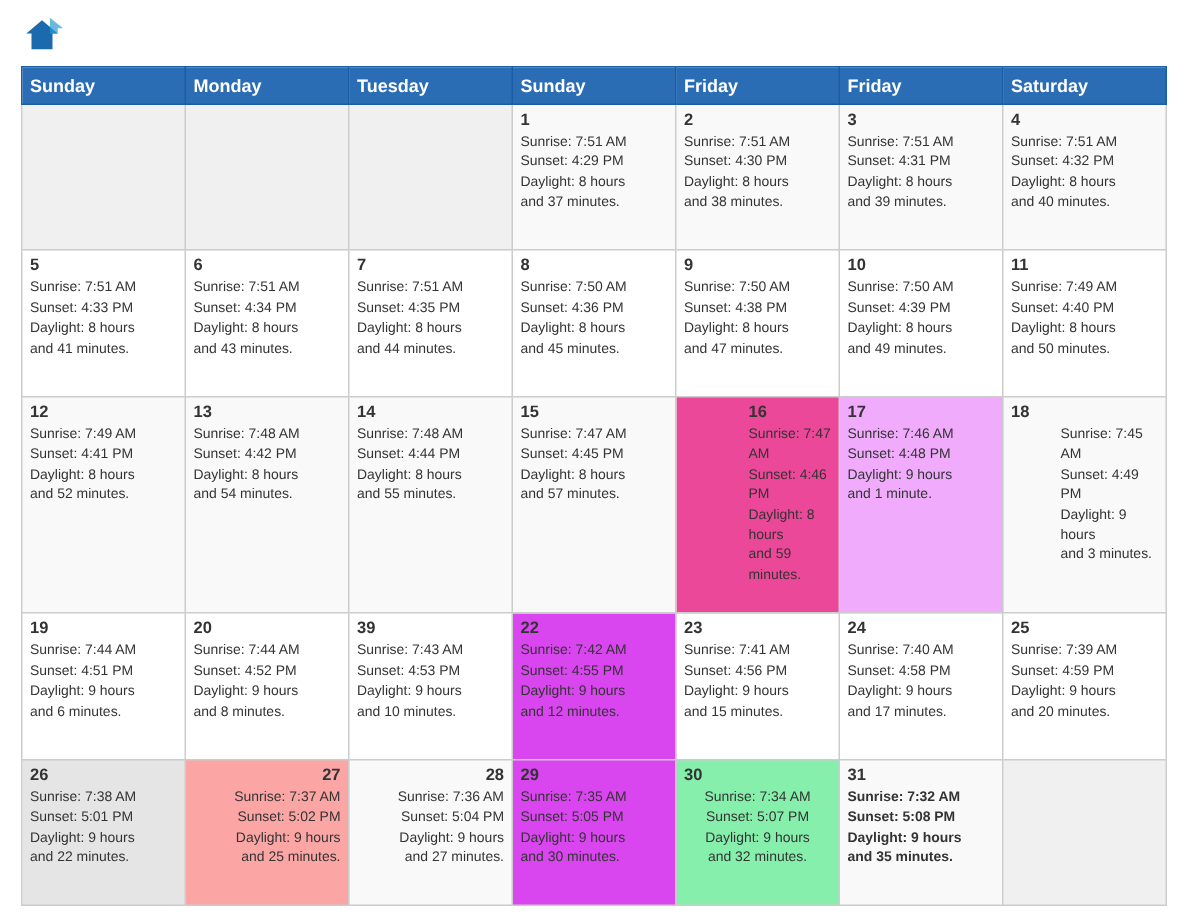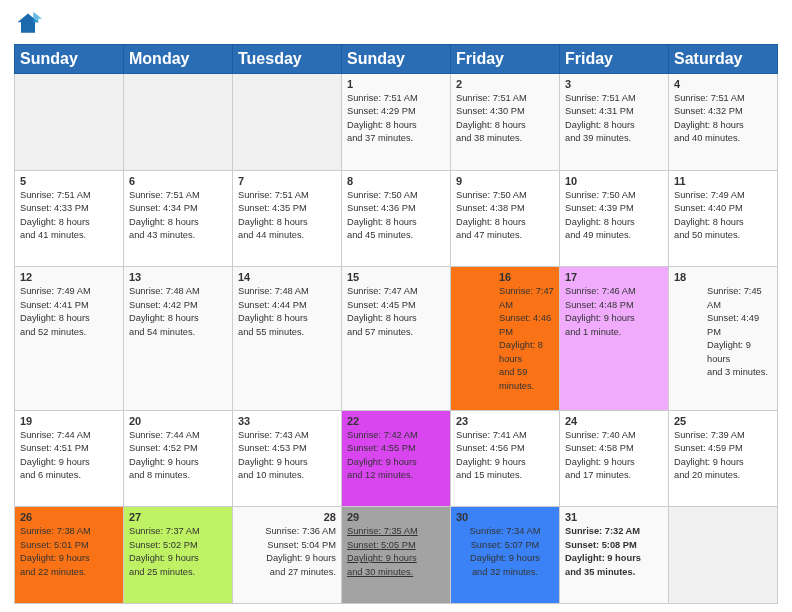--- a/index.html
+++ b/index.html
@@ -58,21 +58,21 @@
       border: 1px solid #ccc;
       border-collapse: collapse;
       width: 100%;
       table-layout: fixed;
     }
     .calendar th {
       background-color: #2a6db5;
       color: #fff;
       text-align: left;
       padding: 5px 5px;
-      font-size: 16px;
+      font-size: 12px;
       border: 1px solid #1a5da5;
     }
     .calendar td {
       border: 1px solid #ccc;
       vertical-align: top;
       padding: 4px 5px;
       font-size: 9.5px;
       color: #333;
       height: 88px;
       background: #fff;
@@ -239,21 +239,21 @@
 Daylight: 8 hours
 and 55 minutes.</div>
           </td>
           <td style="background: rgb(249, 249, 249);">
             <span class="day-num">15</span>
             <div class="cell-text" style="white-space: pre-line;">Sunrise: 7:47 AM
 Sunset: 4:45 PM
 Daylight: 8 hours
 and 57 minutes.</div>
           </td>
-          <td style="background: #f97316; padding-left: 48px;">
+          <td style="background: #ec4899; padding-left: 48px;">
             <span class="day-num">16</span>
             <div class="cell-text" style="white-space: pre-line;">Sunrise: 7:47 AM
 Sunset: 4:46 PM
 Daylight: 8 hours
 and 59 minutes.</div>
           </td>
           <td style="background: #f0abfc;">
             <span class="day-num">17</span>
             <div class="cell-text" style="white-space: pre-line;">Sunrise: 7:46 AM
 Sunset: 4:48 PM
@@ -277,21 +277,21 @@
 and 6 minutes.</div>
           </td>
           <td style="background: rgb(255, 255, 255);">
             <span class="day-num">20</span>
             <div class="cell-text" style="white-space: pre-line;">Sunrise: 7:44 AM
 Sunset: 4:52 PM
 Daylight: 9 hours
 and 8 minutes.</div>
           </td>
           <td style="background: rgb(255, 255, 255);">
-            <span class="day-num">33</span>
+            <span class="day-num">39</span>
             <div class="cell-text" style="white-space: pre-line;">Sunrise: 7:43 AM
 Sunset: 4:53 PM
 Daylight: 9 hours
 and 10 minutes.</div>
           </td>
           <td style="background: #d946ef;">
             <span class="day-num">22</span>
             <div class="cell-text" style="white-space: pre-line;">Sunrise: 7:42 AM
 Sunset: 4:55 PM
 Daylight: 9 hours
@@ -313,49 +313,49 @@
           </td>
           <td style="background: rgb(255, 255, 255);">
             <span class="day-num">25</span>
             <div class="cell-text" style="white-space: pre-line;">Sunrise: 7:39 AM
 Sunset: 4:59 PM
 Daylight: 9 hours
 and 20 minutes.</div>
           </td>
         </tr>
         <tr>
-          <td style="background: #f97316; margin-top: 28px;">
+          <td style="background: #e5e5e5; margin-top: 28px;">
             <span class="day-num">26</span>
             <div class="cell-text" style="white-space: pre-line;">Sunrise: 7:38 AM
 Sunset: 5:01 PM
 Daylight: 9 hours
 and 22 minutes.</div>
           </td>
-          <td style="background: #bef264;">
+          <td style="background: #fca5a5; text-align: right;">
             <span class="day-num">27</span>
             <div class="cell-text" style="white-space: pre-line;">Sunrise: 7:37 AM
 Sunset: 5:02 PM
 Daylight: 9 hours
 and 25 minutes.</div>
           </td>
           <td style="background: rgb(249, 249, 249); text-align: right;">
             <span class="day-num">28</span>
             <div class="cell-text" style="white-space: pre-line;">Sunrise: 7:36 AM
 Sunset: 5:04 PM
 Daylight: 9 hours
 and 27 minutes.</div>
           </td>
-          <td style="background: #a3a3a3;">
+          <td style="background: #d946ef;">
             <span class="day-num">29</span>
-            <div class="cell-text" style="white-space: pre-line; text-decoration: underline;">Sunrise: 7:35 AM
+            <div class="cell-text" style="white-space: pre-line;">Sunrise: 7:35 AM
 Sunset: 5:05 PM
 Daylight: 9 hours
 and 30 minutes.</div>
           </td>
-          <td style="background: #3b82f6;">
+          <td style="background: #86efac;">
             <span class="day-num">30</span>
             <div class="cell-text" style="white-space: pre-line; text-align: center;">Sunrise: 7:34 AM
 Sunset: 5:07 PM
 Daylight: 9 hours
 and 32 minutes.</div>
           </td>
           <td style="background: rgb(249, 249, 249);">
             <span class="day-num">31</span>
             <div class="cell-text" style="white-space: pre-line; font-weight: bold;">Sunrise: 7:32 AM
 Sunset: 5:08 PM

